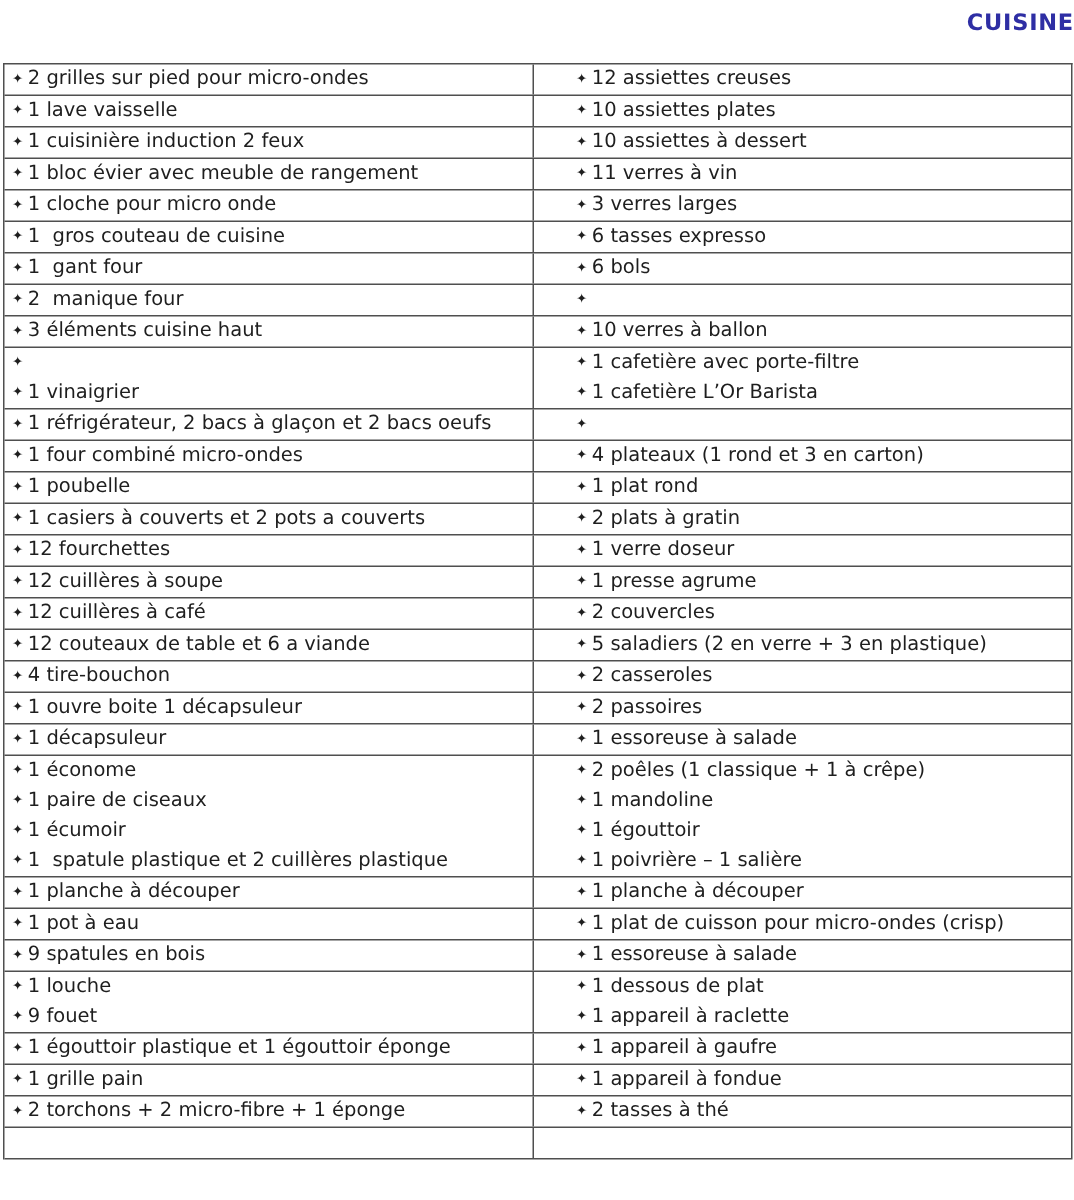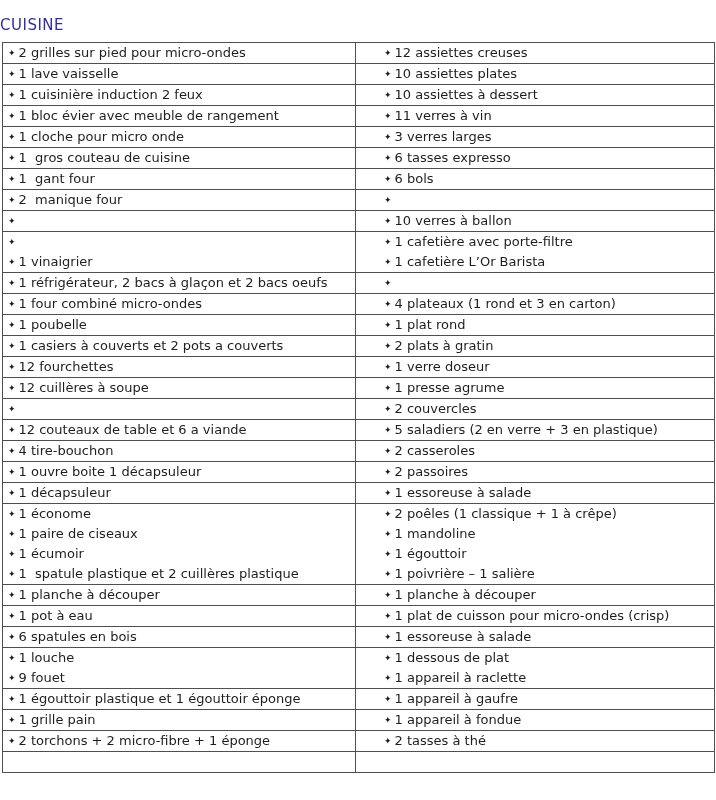--- a/index.html
+++ b/index.html
@@ -8,27 +8,26 @@
     background: #ffffff;
   }
   body {
     width: 716px;
     height: 800px;
     position: relative;
     font-family: "DejaVu Sans", "Liberation Sans", sans-serif;
     overflow: hidden;
   }
   .page-title {
-    text-align: left;
+    text-align: right;
     font-size: 15px;
-    font-weight: normal;
+    font-weight: bold;
     letter-spacing: 0.5px;
     padding-top: 6px;
     color: #2e2ea4;
-    margin-top: 10px;
   }
   .inv-table {
     position: absolute;
     top: 42px;
     left: 2px;
     width: 711px;
     border-top: 1px solid #4f4f4f;
     border-left: 1px solid #4f4f4f;
     border-right: 1px solid #4f4f4f;
     background: #ffffff;
@@ -101,21 +100,21 @@
     </div>
     <div class="row">
       <div class="cell left"><div class="line"><span class="bullet">✦</span><span class="item-text">1  gant four</span></div></div>
       <div class="cell right"><div class="line"><span class="bullet">✦</span><span class="item-text">6 bols</span></div></div>
     </div>
     <div class="row">
       <div class="cell left"><div class="line"><span class="bullet">✦</span><span class="item-text">2  manique four</span></div></div>
       <div class="cell right"><div class="line"><span class="bullet">✦</span></div></div>
     </div>
     <div class="row">
-      <div class="cell left"><div class="line"><span class="bullet">✦</span></div></div>
+      <div class="cell left"><div class="line"><span class="bullet">✦</span><span class="item-text">3 éléments cuisine haut</span></div></div>
       <div class="cell right"><div class="line"><span class="bullet">✦</span><span class="item-text">10 verres à ballon</span></div></div>
     </div>
     <div class="row">
       <div class="cell left"><div class="line"><span class="bullet">✦</span></div><div class="line"><span class="bullet">✦</span><span class="item-text">1 vinaigrier</span></div></div>
       <div class="cell right"><div class="line"><span class="bullet">✦</span><span class="item-text">1 cafetière avec porte-filtre</span></div><div class="line"><span class="bullet">✦</span><span class="item-text">1 cafetière L’Or Barista</span></div></div>
     </div>
     <div class="row">
       <div class="cell left"><div class="line"><span class="bullet">✦</span><span class="item-text">1 réfrigérateur, 2 bacs à glaçon et 2 bacs oeufs</span></div></div>
       <div class="cell right"><div class="line"><span class="bullet">✦</span></div></div>
     </div>
@@ -133,21 +132,21 @@
     </div>
     <div class="row">
       <div class="cell left"><div class="line"><span class="bullet">✦</span><span class="item-text">12 fourchettes</span></div></div>
       <div class="cell right"><div class="line"><span class="bullet">✦</span><span class="item-text">1 verre doseur</span></div></div>
     </div>
     <div class="row">
       <div class="cell left"><div class="line"><span class="bullet">✦</span><span class="item-text">12 cuillères à soupe</span></div></div>
       <div class="cell right"><div class="line"><span class="bullet">✦</span><span class="item-text">1 presse agrume</span></div></div>
     </div>
     <div class="row">
-      <div class="cell left"><div class="line"><span class="bullet">✦</span></div></div>
+      <div class="cell left"><div class="line"><span class="bullet">✦</span><span class="item-text">12 cuillères à café</span></div></div>
       <div class="cell right"><div class="line"><span class="bullet">✦</span><span class="item-text">2 couvercles</span></div></div>
     </div>
     <div class="row">
       <div class="cell left"><div class="line"><span class="bullet">✦</span><span class="item-text">12 couteaux de table et 6 a viande</span></div></div>
       <div class="cell right"><div class="line"><span class="bullet">✦</span><span class="item-text">5 saladiers (2 en verre + 3 en plastique)</span></div></div>
     </div>
     <div class="row">
       <div class="cell left"><div class="line"><span class="bullet">✦</span><span class="item-text">4 tire-bouchon</span></div></div>
       <div class="cell right"><div class="line"><span class="bullet">✦</span><span class="item-text">2 casseroles</span></div></div>
     </div>
@@ -165,21 +164,21 @@
     </div>
     <div class="row">
       <div class="cell left"><div class="line"><span class="bullet">✦</span><span class="item-text">1 planche à découper</span></div></div>
       <div class="cell right"><div class="line"><span class="bullet">✦</span><span class="item-text">1 planche à découper</span></div></div>
     </div>
     <div class="row">
       <div class="cell left"><div class="line"><span class="bullet">✦</span><span class="item-text">1 pot à eau</span></div></div>
       <div class="cell right"><div class="line"><span class="bullet">✦</span><span class="item-text">1 plat de cuisson pour micro-ondes (crisp)</span></div></div>
     </div>
     <div class="row">
-      <div class="cell left"><div class="line"><span class="bullet">✦</span><span class="item-text">6 spatules en bois</span></div></div>
+      <div class="cell left"><div class="line"><span class="bullet">✦</span><span class="item-text">9 spatules en bois</span></div></div>
       <div class="cell right"><div class="line"><span class="bullet">✦</span><span class="item-text">1 essoreuse à salade</span></div></div>
     </div>
     <div class="row">
       <div class="cell left"><div class="line"><span class="bullet">✦</span><span class="item-text">1 louche</span></div><div class="line"><span class="bullet">✦</span><span class="item-text">9 fouet</span></div></div>
       <div class="cell right"><div class="line"><span class="bullet">✦</span><span class="item-text">1 dessous de plat</span></div><div class="line"><span class="bullet">✦</span><span class="item-text">1 appareil à raclette</span></div></div>
     </div>
     <div class="row">
       <div class="cell left"><div class="line"><span class="bullet">✦</span><span class="item-text">1 égouttoir plastique et 1 égouttoir éponge</span></div></div>
       <div class="cell right"><div class="line"><span class="bullet">✦</span><span class="item-text">1 appareil à gaufre</span></div></div>
     </div>

